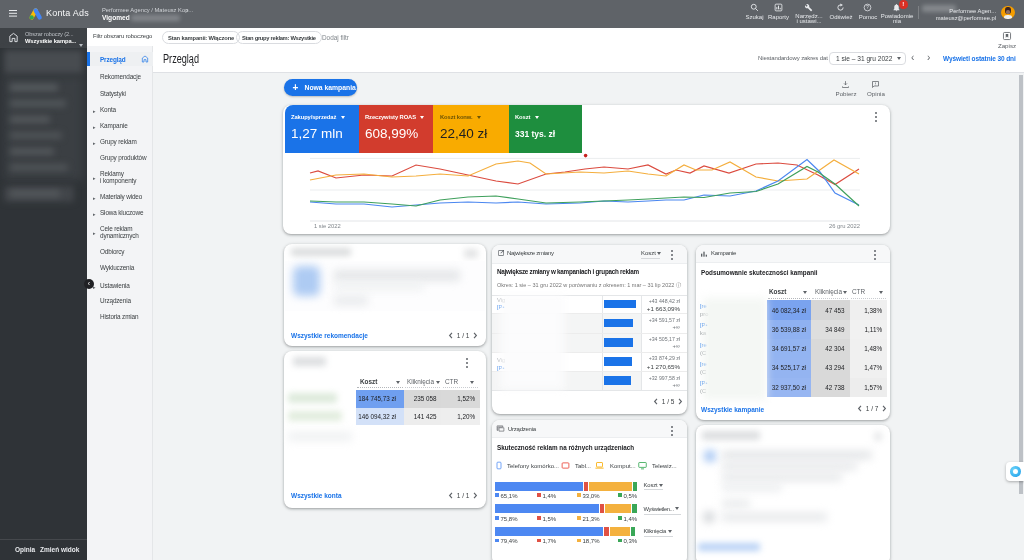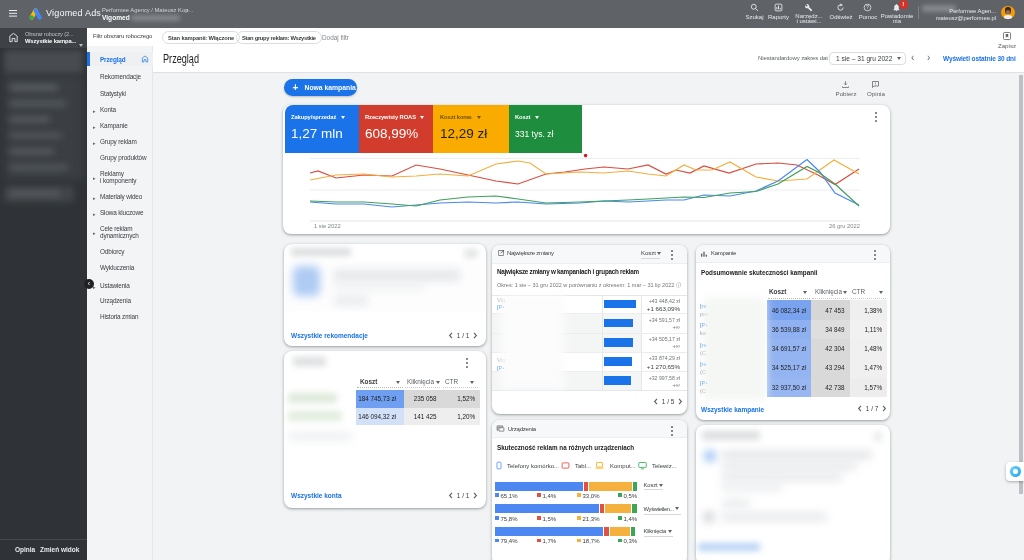--- a/index.html
+++ b/index.html
@@ -23,21 +23,21 @@
 
 
 <div class="abs" style="left:0;top:0;width:1024px;height:28px;background:#5f6368;"></div>
 <div class="abs" style="left:9px;top:10px;width:8px;height:1.3px;background:#e8eaed;box-shadow:0 2.8px 0 #e8eaed, 0 5.6px 0 #e8eaed;"></div>
 
 <svg class="abs" style="left:27px;top:6px;" width="16" height="16" viewBox="0 0 24 24">
   <line x1="7" y1="17.2" x2="13" y2="6.6" stroke="#fbbc04" stroke-width="6.4" stroke-linecap="round"></line>
   <line x1="13" y1="6.6" x2="19" y2="17.2" stroke="#4285f4" stroke-width="6.4" stroke-linecap="round"></line>
   <circle cx="7" cy="17.2" r="3.2" fill="#34a853"></circle>
 </svg>
-<div class="abs" style="left:46px;top:8px;font-size:9px;color:#f8f9fa;letter-spacing:0.2px;">Vigomed Ads</div>
+<div class="abs" style="left:46px;top:8px;font-size:9px;color:#f8f9fa;letter-spacing:0.2px;">Konta Ads</div>
 <div class="abs" style="left:102px;top:7px;font-size:5.8px;color:#d2d5d9;">Performee Agency / Mateusz Kop...</div>
 <div class="abs" style="left:186px;top:6.5px;font-size:7px;color:#d2d5d9;">›</div>
 <div class="abs" style="left:102px;top:14px;font-size:6.6px;color:#fff;font-weight:bold;">Vigomed</div>
 <div class="abs blur2" style="left:131px;top:14.5px;width:49px;height:6px;background:#83878c;border-radius:2px;"></div>
 
 
 <svg class="abs" style="left:750px;top:3px;" width="9" height="9" viewBox="0 0 24 24">
     <circle cx="10" cy="10" r="6.5" fill="none" stroke="#e8eaed" stroke-width="2.4"></circle>
     <line x1="15" y1="15" x2="21" y2="21" stroke="#e8eaed" stroke-width="2.4"></line>
   </svg>
@@ -182,23 +182,23 @@
 <div class="card" style="left:283px;top:105px;width:606.5px;height:129px;"></div>
 <div class="abs" style="left:284.5px;top:105px;width:74.3px;height:47.5px;background:#1a73e8;border-top-left-radius:8px;"></div>
 <div class="abs" style="left:358.8px;top:105px;width:74.3px;height:47.5px;background:#d23c2d;"></div>
 <div class="abs" style="left:433.1px;top:105px;width:75.5px;height:47.5px;background:#f9ab00;"></div>
 <div class="abs" style="left:508.6px;top:105px;width:73px;height:47.5px;background:#1e8e3e;"></div>
 <div class="abs" style="left:291px;top:114px;font-size:5.8px;font-weight:bold;color:#fff;letter-spacing:-0.1px;">Zakupy/sprzedaż <span class="caret"></span></div>
 <div class="abs" style="left:291px;top:126px;font-size:13.5px;color:#fff;">1,27 mln</div>
 <div class="abs" style="left:365px;top:114px;font-size:5.8px;font-weight:bold;color:#fff;letter-spacing:-0.1px;">Rzeczywisty ROAS <span class="caret"></span></div>
 <div class="abs" style="left:365px;top:126px;font-size:13.5px;color:#fff;">608,99%</div>
 <div class="abs" style="left:440px;top:114px;font-size:5.8px;font-weight:bold;color:#6d5405;letter-spacing:-0.1px;">Koszt konw. <span class="caret"></span></div>
-<div class="abs" style="left:440px;top:126px;font-size:13.5px;color:#1f1f1f;">12,29 zł</div>
+<div class="abs" style="left:440px;top:126px;font-size:13.5px;color:#1f1f1f;">22,40 zł</div>
 <div class="abs" style="left:515px;top:114px;font-size:5.8px;font-weight:bold;color:#fff;letter-spacing:-0.1px;">Koszt <span class="caret"></span></div>
-<div class="abs" style="left:515px;top:129px;font-size:8.5px;font-weight:normal;color:#fff;">331 tys. zł</div>
+<div class="abs" style="left:515px;top:129px;font-size:8.5px;font-weight:bold;color:#fff;">331 tys. zł</div>
 <div class="dots" style="left:875px;top:112px;">
     <b></b>
     <b></b>
     <b></b>
   </div>
 
 <svg class="abs" style="left:283px;top:105px;" width="606" height="129" viewBox="0 0 606 129">
   <line x1="27" y1="53.4" x2="577" y2="53.4" stroke="#ebedef" stroke-width="1"></line>
   <line x1="27" y1="85" x2="577" y2="85" stroke="#ebedef" stroke-width="1"></line>
   <line x1="27" y1="116" x2="577" y2="116" stroke="#e3e5e8" stroke-width="1"></line>

